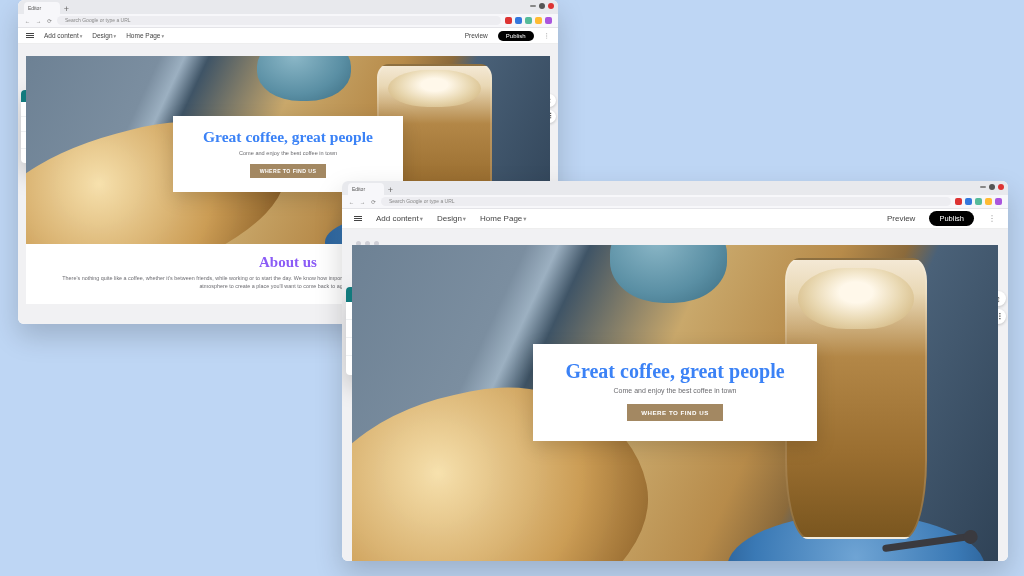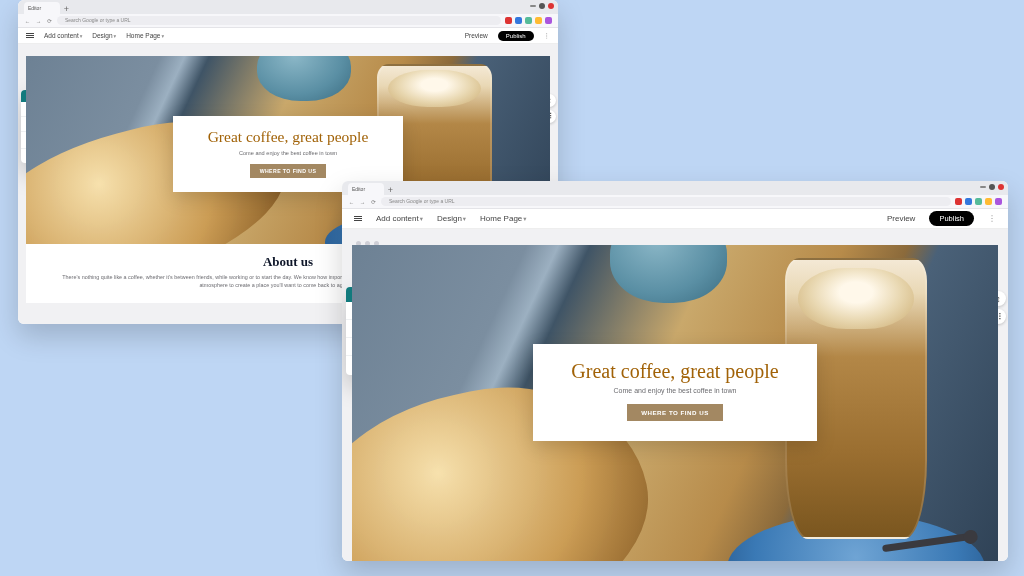--- a/index.html
+++ b/index.html
@@ -169,22 +169,22 @@
   .b2 .mug{ left:40%; top:-10%; width:18%; height:28%;}
 
   .card {
     position:absolute; background:#fff; text-align:center;
     box-shadow: 0 6px 18px rgba(0,0,0,.15);
   }
   .b1 .card { left:28%; top:32%; width:44%; padding: 12px 14px 14px;}
   .b2 .card { left:28%; top:31%; width:44%; padding: 16px 22px 20px;}
   .card h1 {
     font-family: Georgia, "Times New Roman", serif;
-    font-weight: 400;
-    color:#a16207;
+    font-weight: 700;
+    color:#3b82f6;
   }
   .b1 .card h1 { font-size: 15.5px; }
   .b2 .card h1 { font-size: 20px; }
   .card p { color:#6b6b6f; margin-top: 4px;}
   .b1 .card p { font-size: 5.6px;}
   .b2 .card p { font-size: 7px;}
   .cta {
     display:inline-block;
     background:#a38862; color:#fff;
     letter-spacing:.08em;
@@ -193,22 +193,22 @@
   .b1 .cta { margin-top:8px; padding: 4px 10px; font-size:5.2px;}
   .b2 .cta { margin-top:10px; padding: 5px 14px; font-size:6.2px;}
 
   .about {
     background:#fff;
     padding: 10px 28px 14px;
     text-align:center;
   }
   .about h2 {
     font-family: Georgia, serif;
-    font-size: 13px;
-    color:#0f172a;
+    font-size: 15px;
+    color:#8b5cf6;
   }
   .about p { font-size: 5.4px; color:#6d6d72; margin-top:4px; line-height:1.4;}
 
   .popover {
     position:absolute;
     background:#fff;
     border-radius: 4px;
     box-shadow: 0 10px 24px rgba(0,0,0,.22);
     overflow:hidden;
   }

